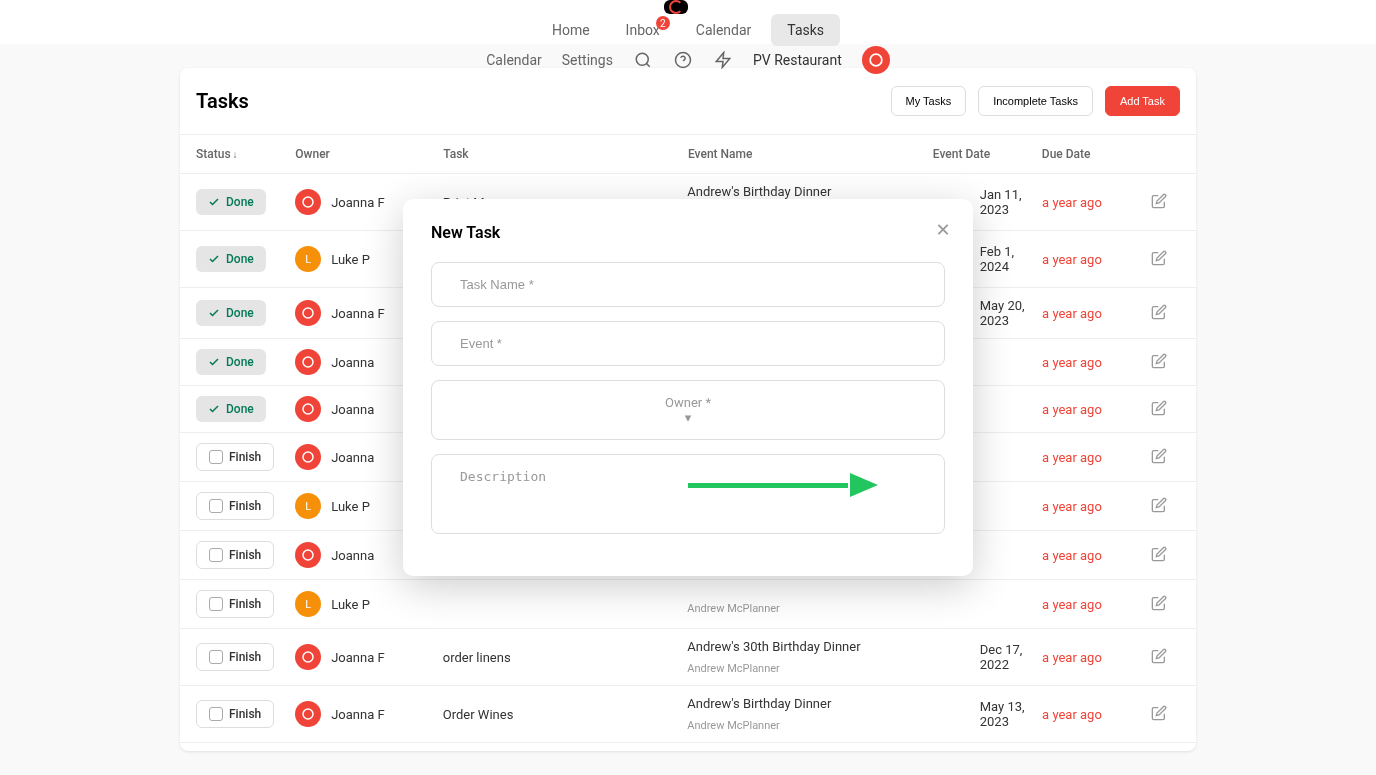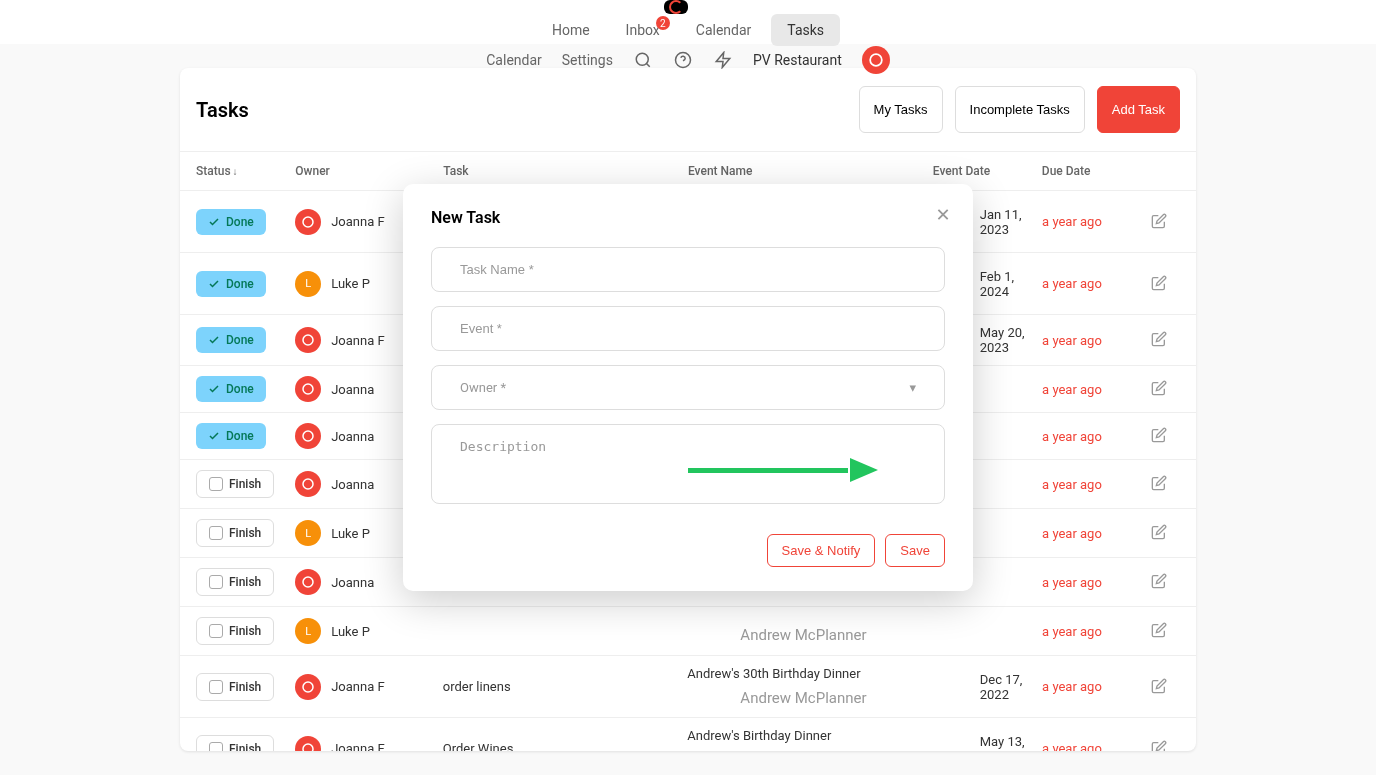--- a/index.html
+++ b/index.html
@@ -121,23 +121,23 @@
       align-items: center;
       padding: 18px 16px;
       gap: 12px;
     }
     .panel-title {
       font-size: 20px;
       font-weight: 600;
       flex: 1;
     }
     .btn {
-      padding: 15px 14px;
+      padding: 8px 14px;
       border-radius: 6px;
-      font-size: 13px;
+      font-size: 11px;
       border: 1px solid #ddd;
       background: #fff;
       cursor: pointer;
     }
     .btn-primary {
       background: #f04438;
       color: #fff;
       border-color: #f04438;
     }
     
@@ -172,21 +172,21 @@
     .status-pill {
       display: inline-flex;
       align-items: center;
       gap: 6px;
       padding: 6px 12px;
       border-radius: 6px;
       font-size: 12px;
       font-weight: 500;
     }
     .status-done {
-      background: #7dd3fc;
+      background: #e5e5e5;
       color: #047857;
     }
     .status-finish {
       background: #fff;
       border: 1px solid #ddd;
       color: #333;
     }
     .check {
       width: 12px;
       height: 12px;
@@ -222,24 +222,23 @@
     
     .task-name {
       font-size: 13px;
       color: #333;
     }
     .event-name {
       font-size: 13px;
       color: #333;
     }
     .event-sub {
-      font-size: 15px;
+      font-size: 11px;
       color: #999;
       margin-top: 8px;
-      text-align: center;
     }
     .date-text {
       font-size: 13px;
       color: #333;
       padding-left: 48px;
     }
     .due-text {
       font-size: 13px;
       color: #f04438;
     }
@@ -309,20 +308,21 @@
       display: flex;
       gap: 14px;
     }
     .modal-row .modal-field {
       flex: 1;
     }
     .modal-select {
       display: flex;
       justify-content: space-between;
       align-items: center;
+      flex-direction: column;
     }
     .modal-textarea {
       min-height: 80px;
       resize: none;
     }
     .modal-footer {
       display: flex;
       justify-content: flex-end;
       gap: 10px;
       margin-top: 12px;
@@ -791,22 +791,18 @@
     <div class="modal-close">✕</div>
     <input class="modal-field" placeholder="Task Name *" style="">
     <input class="modal-field" placeholder="Event *" style="">
     <div class="modal-row">
       <div class="modal-field modal-select">
         <span style="color:#999">Owner *</span>
         <span style="color:#999">▾</span>
       </div>
     </div>
     <textarea class="modal-field modal-textarea" placeholder="Description" style=""></textarea>
-    <div class="modal-footer">
-      <button class="btn-outline-red">Save &amp; Notify</button>
-      <button class="btn-outline-red">Save</button>
-    </div>
     <div class="green-arrow">
       <div class="arrow-line"></div>
       <div class="arrow-head"></div>
     </div>
   </div>
 </div>
 
 </body></html>

